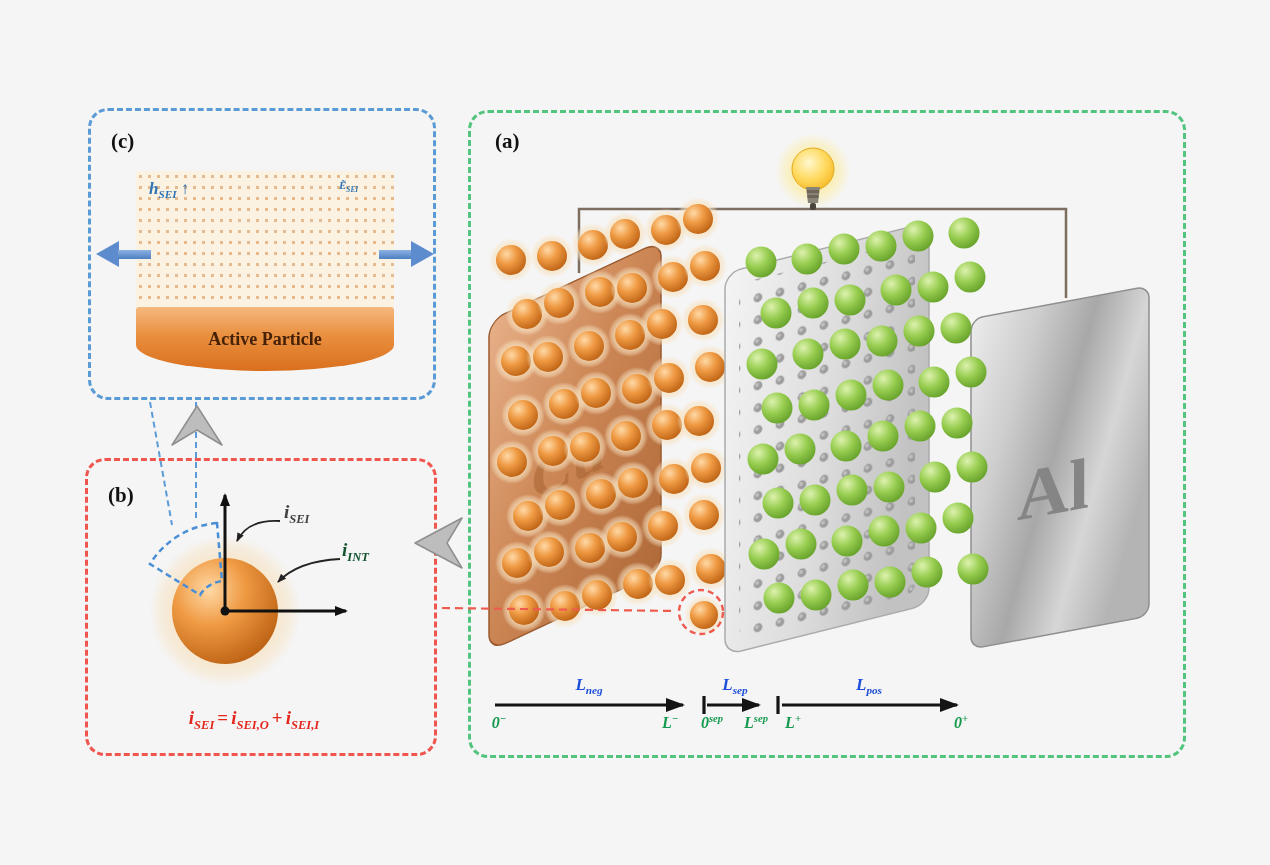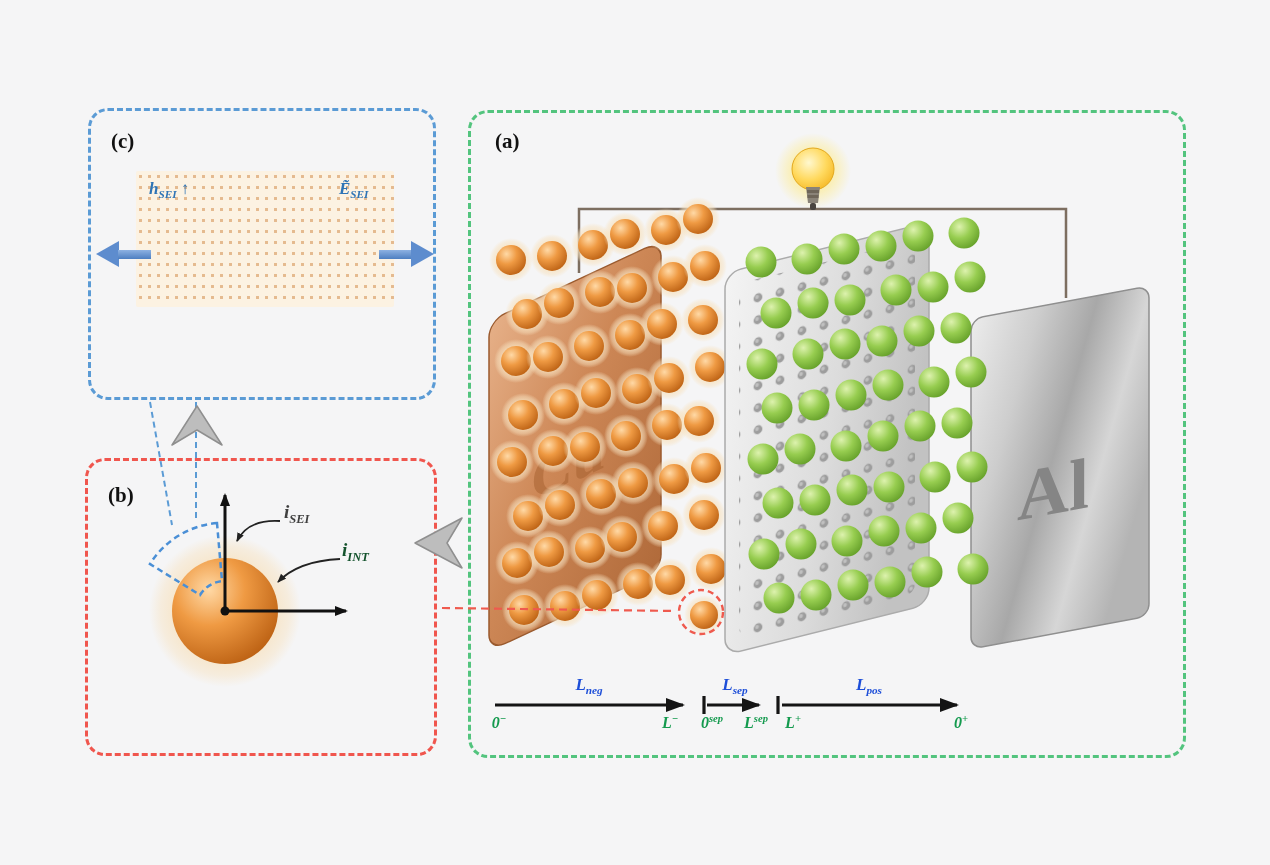--- a/index.html
+++ b/index.html
@@ -32,21 +32,21 @@
   .equation { position: absolute; left: 16px; width: 300px; top: 246px; text-align: center;
               font-size: 19px; color: #e4271d; font-weight: bold; z-index: 3; }
 
   
   .texture { position: absolute; left: 45px; top: 60px; width: 258px; height: 136px;
              background-color: #fcf2e2; border-radius: 2px;
              background-image: radial-gradient(circle, rgba(205,130,60,0.5) 1.4px, transparent 2px);
              background-size: 9px 11px; z-index: 1; }
   .h-label { position: absolute; left: 58px; top: 68px; font-size: 17px; font-weight: bold;
              font-style: italic; z-index: 2; }
-  .e-label { position: absolute; left: 248px; top: 68px; font-size: 17px; font-weight: bold;
+  .e-label { position: absolute; left: 248px; top: 68px; font-size: 11px; font-weight: bold;
              font-style: italic; z-index: 2; }
   .stress-box { position: absolute; left: 62px; top: 125px; width: 224px; height: 34px;
                 background: rgba(255,255,255,0.93); border: 2px solid #4e86c6;
                 display: flex; align-items: center; justify-content: center;
                 font-weight: bold; font-size: 17px; color: #16365c; z-index: 2; }
   .arrow-bar { position: absolute; height: 9px; background: linear-gradient(#8db1e2, #4d7fc1);
                top: 139px; z-index: 2; }
   .bar-left { left: 27px; width: 33px; }
   .bar-right { left: 288px; width: 33px; }
   .head { position: absolute; top: 130px; width: 0; height: 0;
@@ -335,35 +335,41 @@
       <line x1="137" y1="150" x2="137" y2="34" stroke="#111" stroke-width="3" marker-end="url(#smallArrow)"></line>
       <line x1="137" y1="150" x2="258" y2="150" stroke="#111" stroke-width="3" marker-end="url(#smallArrow)"></line>
       <circle cx="137" cy="150" r="4.5" fill="#111"></circle>
       <path d="M192,60 Q160,58 149,80" fill="none" stroke="#222" stroke-width="1.8" marker-end="url(#tinyArrow)"></path>
       <path d="M252,98 Q210,100 190,121" fill="none" stroke="#222" stroke-width="1.8" marker-end="url(#tinyArrow)"></path>
     </svg>
 
     <span class="ilabel red-text" style="left:196px; top:40px;"><span>i</span><sub>SEI</sub></span>
     <span class="ilabel" style="left:254px; top:78px; color:#14532d;"><span>i</span><sub>INT</sub></span>
 
+    <div class="equation">
+      <span class="it">i</span><sub>SEI</sub><span class="op">=</span><span class="it">i</span><sub>SEI,O</sub><span class="op">+</span><span class="it">i</span><sub>SEI,I</sub>
+    </div>
   </section>
 
   <section class="panel panel-c">
     <span class="tag" style="left:20px; top:18px;">(c)</span>
 
     <div class="texture"></div>
 
     <span class="h-label blue-text"><span>h</span><sub>SEI</sub>&nbsp;<span style="font-style:normal;">↑</span></span>
     <span class="e-label blue-text"><span>Ẽ</span><sub>SEI</sub></span>
 
     <div class="head head-left"></div>
     <div class="arrow-bar bar-left"></div>
     <div class="arrow-bar bar-right"></div>
     <div class="head head-right"></div>
 
+    <div class="particle-block">
+        <span>Active Particle</span>
+      </div>
   </section>
 
   <svg class="overlay" width="1270" height="865" viewBox="0 0 1270 865">
 
     <circle cx="701" cy="612" r="22" fill="none" stroke="#ef5a4e" stroke-width="2.4" stroke-dasharray="6 4"></circle>
     <line x1="442" y1="608" x2="676" y2="611" stroke="#ef5a4e" stroke-width="2.2" stroke-dasharray="8 5"></line>
 
     <line x1="150" y1="402" x2="172" y2="525" stroke="#5b9bd5" stroke-width="2" stroke-dasharray="6 4"></line>
     <line x1="196" y1="402" x2="196" y2="518" stroke="#5b9bd5" stroke-width="2" stroke-dasharray="6 4"></line>
 

